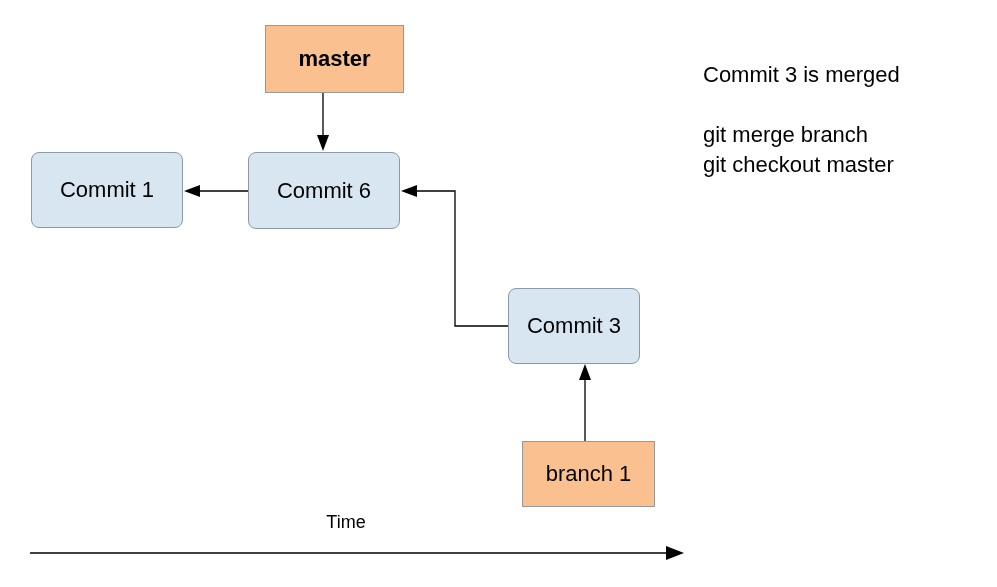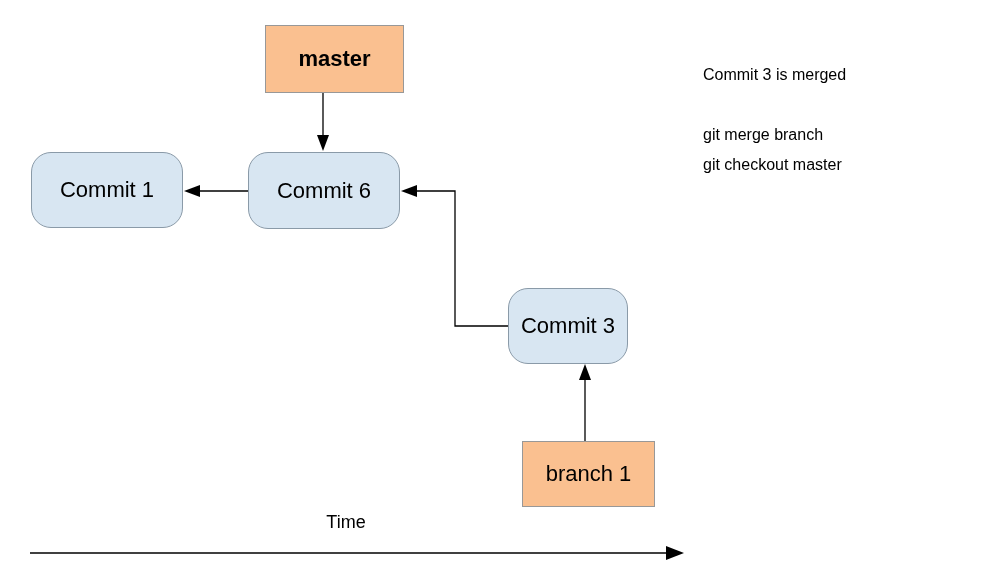--- a/index.html
+++ b/index.html
@@ -37,31 +37,31 @@
     box-sizing:border-box;
     font-size:22px;
   }
   .node-branch{
     background:var(--node-branch-fill);
     border:1px solid var(--node-branch-border);
   }
   .node-commit{
     background:var(--node-commit-fill);
     border:1px solid var(--node-commit-border);
-    border-radius:20px;
+    border-radius:8px;
   }
   .node-master{left:265px; top:25px; width:139px; height:68px; font-weight:bold;}
   .node-commit1{left:31px;  top:152px; width:152px; height:76px;}
   .node-commit2{left:248px; top:152px; width:152px; height:77px;}
-  .node-commit3{left:508px; top:288px; width:120px; height:76px;}
+  .node-commit3{left:508px; top:288px; width:132px; height:76px;}
   .node-branch1{left:522px; top:441px; width:133px; height:66px;}
   .annotation{
     position:absolute;
     left:703px; top:60px;
-    font-size:16px;
+    font-size:22px;
     line-height:30px;
     white-space:nowrap;
   }
   .annotation .para-commands{margin-top:30px;}
   .time-label{
     position:absolute;
     left:296px; top:512px;
     width:100px;
     text-align:center;
     font-size:18px;

